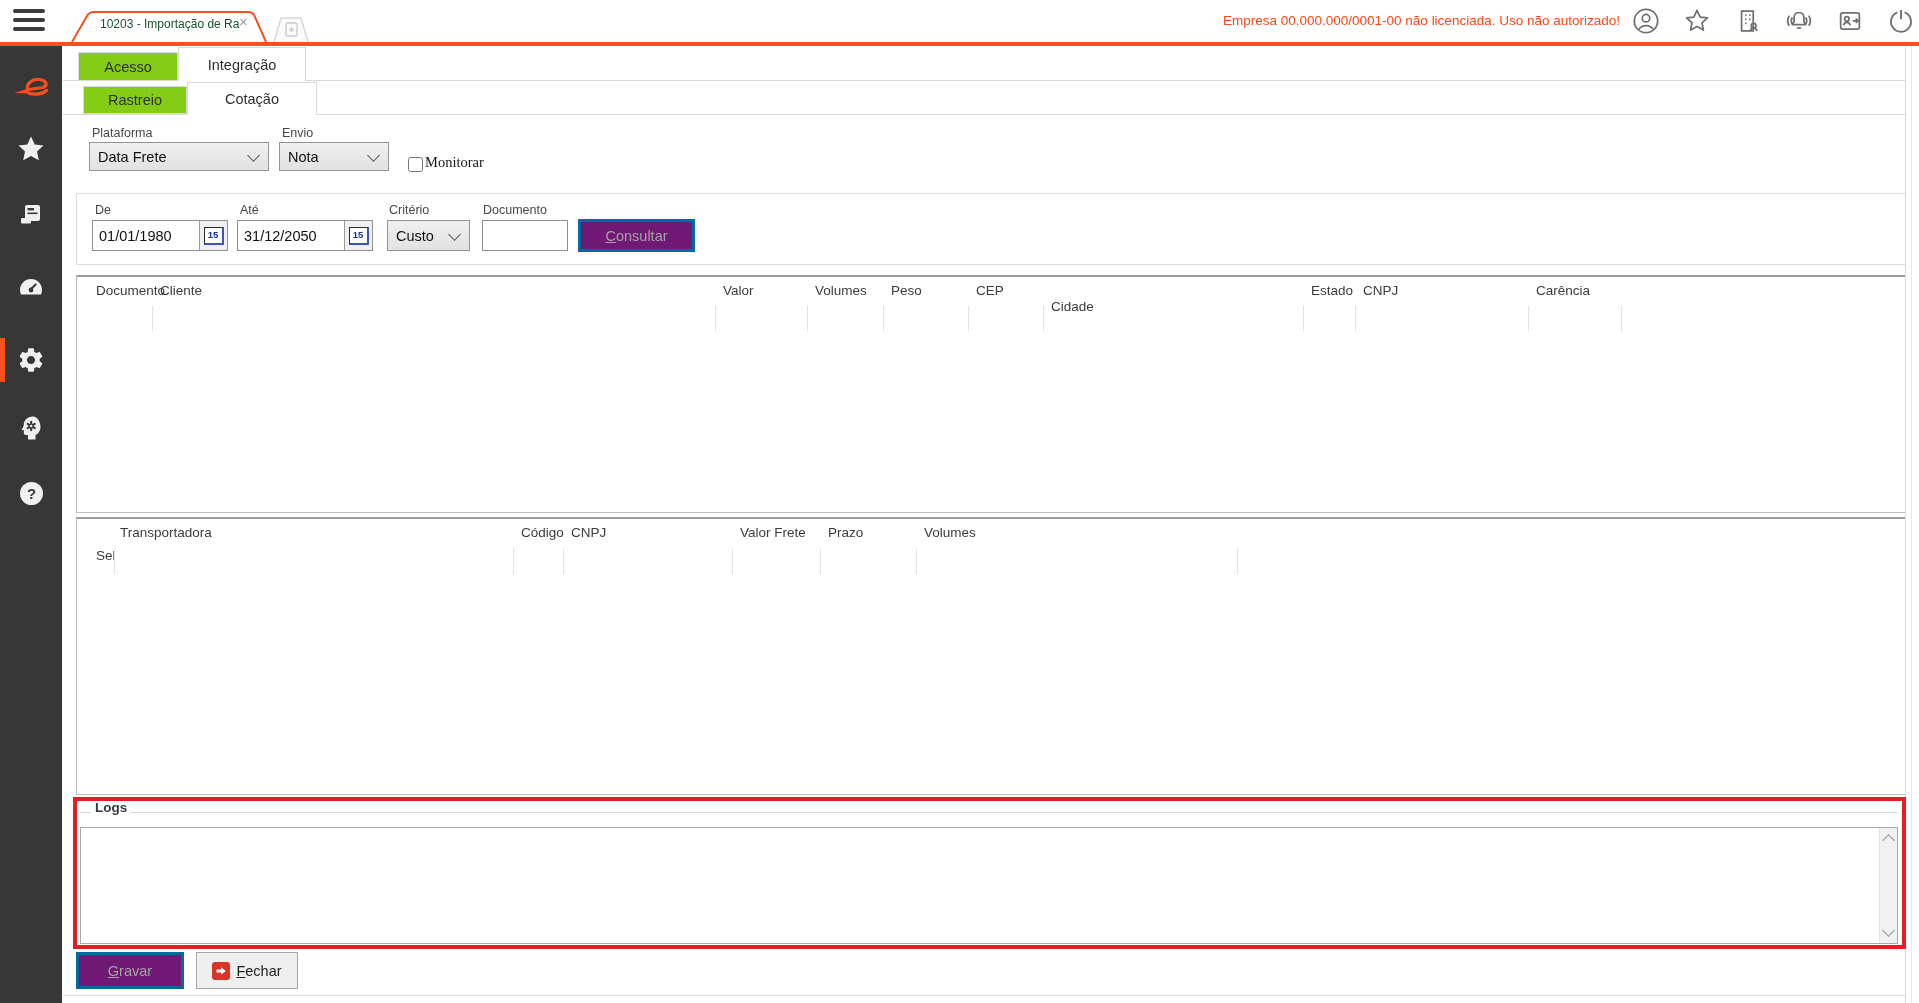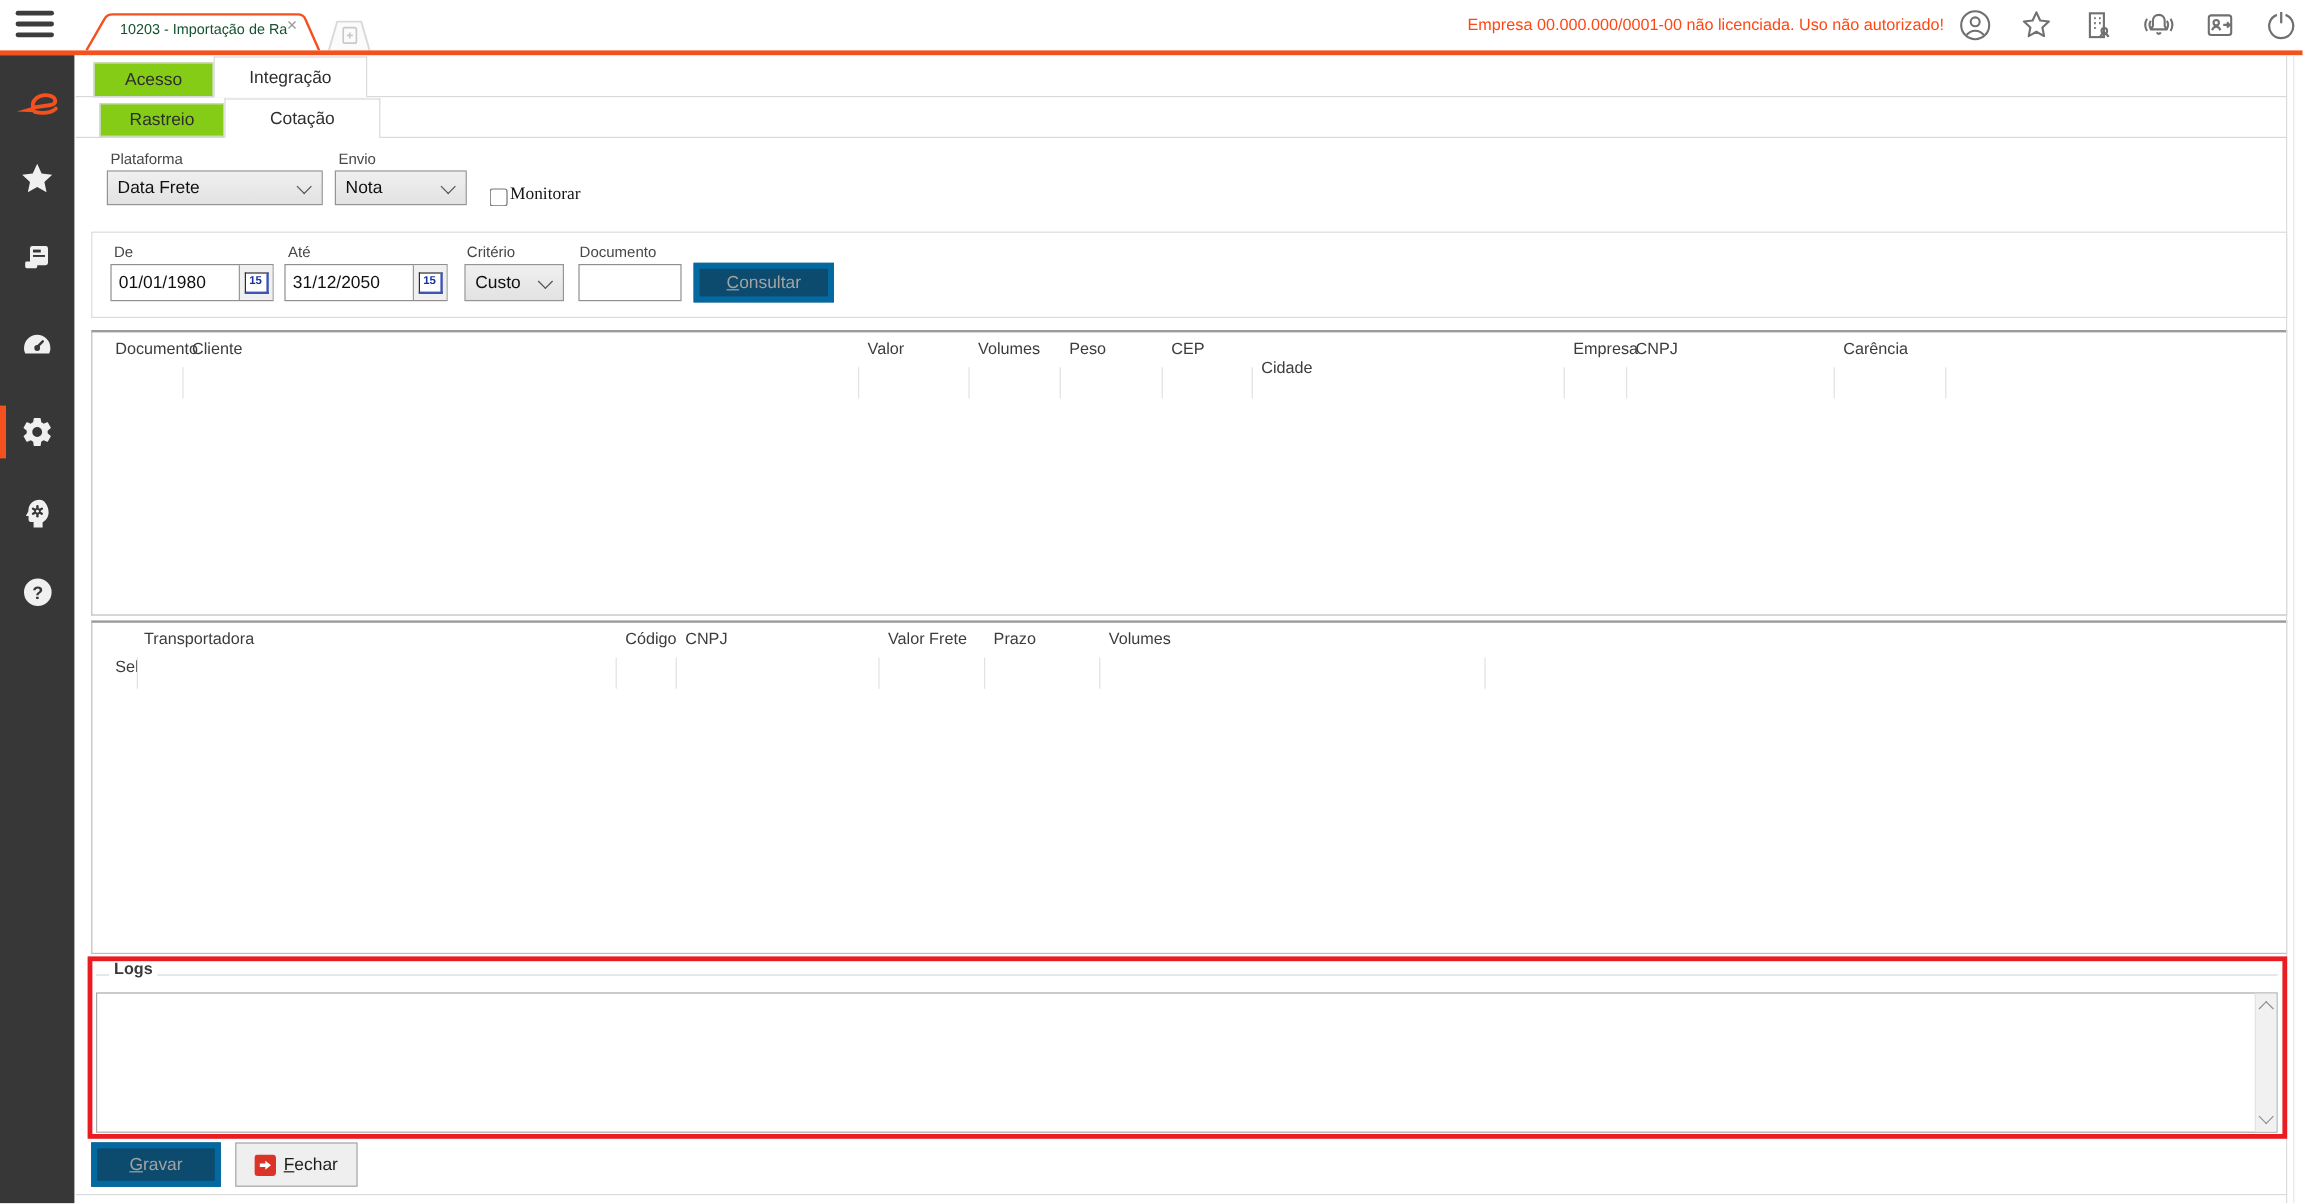--- a/index.html
+++ b/index.html
@@ -41,21 +41,21 @@
   .cal-btn{width:27px;border-left:1px solid #9a9a9a;background:#f0f0f0;display:flex;align-items:center;justify-content:center;cursor:pointer;}
   .cal-glyph{width:17px;height:15px;background:#fff;border:1px solid #2b2b2b;border-right:2.5px solid #3c55b4;border-bottom:2.5px solid #3c55b4;
         font-weight:bold;font-size:9.5px;line-height:14px;color:#16339c;text-align:center;font-style:normal;}
   .checkbox{position:absolute;width:15px;height:15px;background:#fff;border:1.6px solid #454545;box-sizing:border-box;cursor:pointer;}
   .cb-label{position:absolute;font-size:14.5px;color:#161616;cursor:default;}
 
   .groupbox{position:absolute;border:1px solid #dcdcdc;box-sizing:border-box;background:#fff;}
 
   .btn{position:absolute;display:flex;align-items:center;justify-content:center;gap:6px;
        font-size:14.5px;box-sizing:border-box;cursor:pointer;}
-  .btn-disabled{background:#0c4a6e;border:5px solid #0369a1;color:#a3a3a3;cursor:default;}
+  .btn-disabled{background:#701a75;border:3px solid #0369a1;color:#a3a3a3;cursor:default;}
   .btn-normal{background:#efefef;border:1px solid #a6a6a6;color:#1c1c1c;}
   .btn u{text-decoration:underline;}
 
   
   .grid{position:absolute;background:#fff;border:1px solid #bdbdbd;border-top:2px solid #9c9c9c;box-sizing:border-box;}
   .grid-col-label{position:absolute;top:6px;font-size:13.5px;color:#3c3c3c;white-space:nowrap;cursor:pointer;}
   .grid-col-tick{position:absolute;top:29px;width:1px;height:26px;background:#e2e2e2;}
 
   
   .red-rect{position:absolute;border:4px solid #ea1c22;box-sizing:border-box;pointer-events:none;z-index:5;}
@@ -248,21 +248,21 @@
   </div>
 
   <div class="grid" style="left:76px;top:275px;width:1830px;height:238px;">
       <span class="grid-col-label" style="left: 19px;">Documento</span>
       <span class="grid-col-label" style="left: 83px;">Cliente</span>
       <span class="grid-col-label" style="left: 646px;">Valor</span>
       <span class="grid-col-label" style="left: 738px;">Volumes</span>
       <span class="grid-col-label" style="left: 814px;">Peso</span>
       <span class="grid-col-label" style="left: 899px;">CEP</span>
       <span class="grid-col-label" style="left: 974px; margin-top: 16px;">Cidade</span>
-      <span class="grid-col-label" style="left: 1234px;">Empresa</span>
+      <span class="grid-col-label" style="left: 1234px;">Estado</span>
       <span class="grid-col-label" style="left: 1286px;">CNPJ</span>
       <span class="grid-col-label" style="left: 1459px;">Carência</span>
       <span class="grid-col-tick" style="left: 75px;"></span>
       <span class="grid-col-tick" style="left: 638px;"></span>
       <span class="grid-col-tick" style="left: 730px;"></span>
       <span class="grid-col-tick" style="left: 806px;"></span>
       <span class="grid-col-tick" style="left: 891px;"></span>
       <span class="grid-col-tick" style="left: 966px;"></span>
       <span class="grid-col-tick" style="left: 1226px;"></span>
       <span class="grid-col-tick" style="left: 1278px;"></span>

